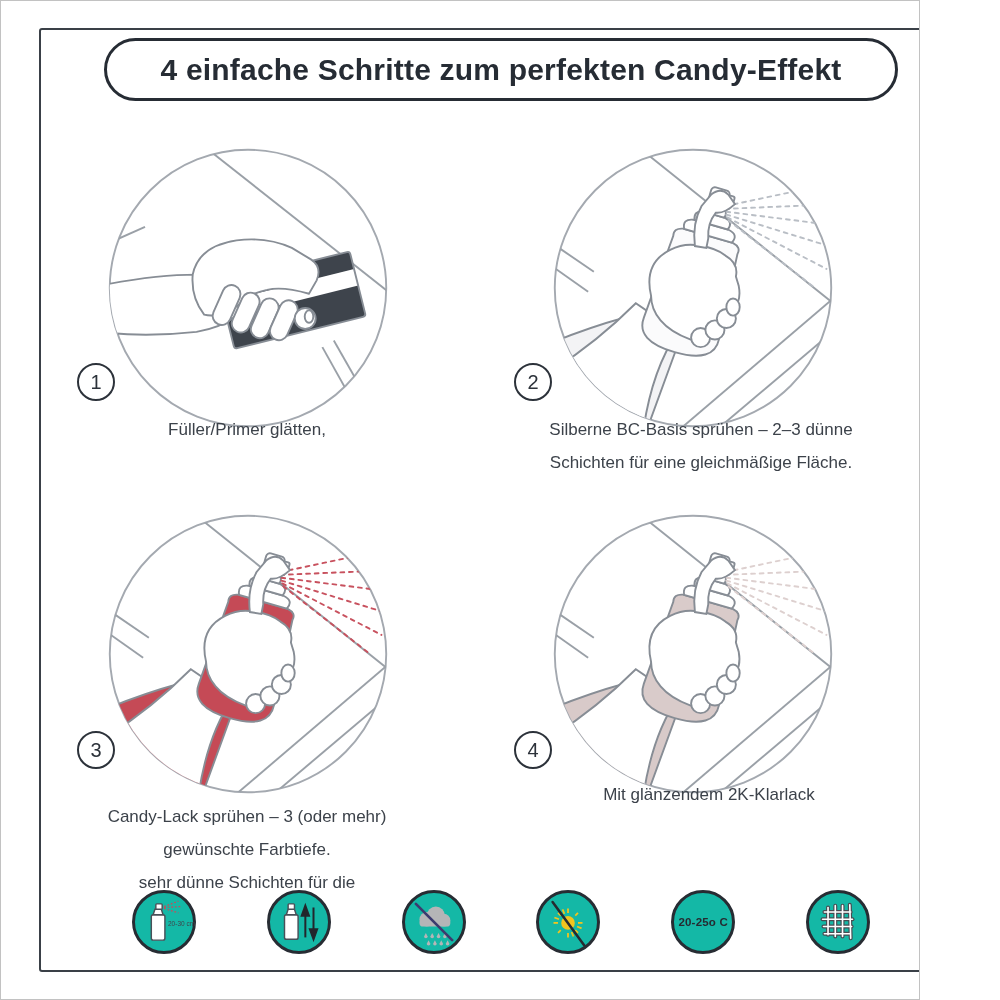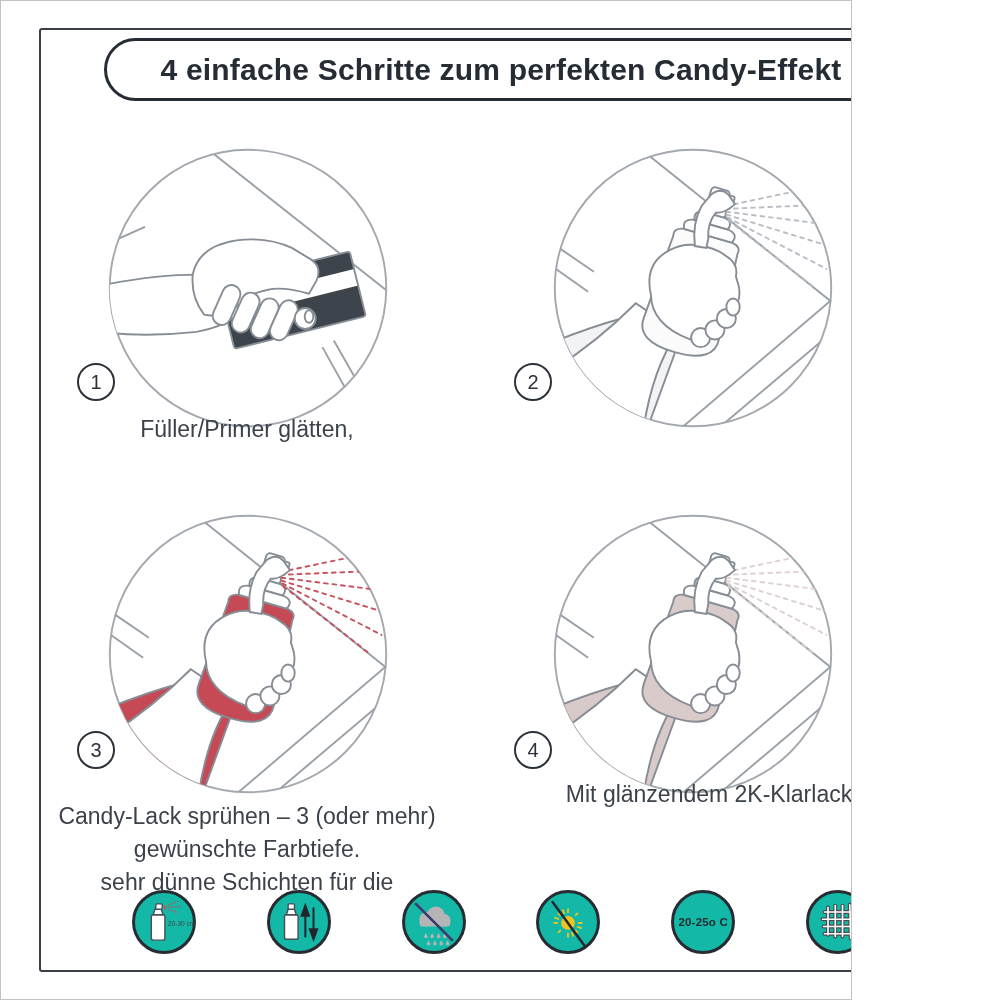--- a/index.html
+++ b/index.html
@@ -1,29 +1,29 @@
 <!DOCTYPE html>
 <html><head>
 <meta charset="utf-8">
 <style>
   html,body{margin:0;padding:0;background:#fff;}
-  .page{position:relative;width:852px;height:1000px;background:#fff;overflow:hidden;
+  .page{position:relative;width:920px;height:1000px;background:#fff;overflow:hidden;
         border:1px solid #c2c2c2;box-sizing:border-box;
         font-family:"Liberation Sans",sans-serif;color:#2f353d;}
   .frame{position:absolute;left:38px;top:27px;width:919px;height:940px;
          border:2.5px solid #3a4047;border-radius:3px;}
   .banner{position:absolute;left:103px;top:37px;width:794px;height:63px;background:#fff;
           border:3px solid #262c34;border-radius:34px;box-sizing:border-box;
           display:flex;align-items:center;justify-content:center;
           font-size:30px;font-weight:bold;color:#262c34;letter-spacing:.2px;}
   .ill{position:absolute;}
   .badge{position:absolute;width:34px;height:34px;border:2.5px solid #2c323a;border-radius:50%;
          display:flex;align-items:center;justify-content:center;background:#fff;
          font-size:20px;color:#2c323a;}
-  .caption{position:absolute;width:460px;text-align:center;font-size:23px;line-height:33px;color:#3c424a;}
+  .caption{position:absolute;width:460px;text-align:center;font-size:17px;line-height:33px;color:#3c424a;}
   .footer{position:absolute;left:131px;top:889px;width:738px;display:flex;justify-content:space-between;}
   .ficon{position:relative;width:64px;height:64px;border:3px solid #272c33;border-radius:50%;
          box-sizing:border-box;background:#14b8a6;display:flex;align-items:center;justify-content:center;}
   .dist-label{position:absolute;left:33px;top:27px;font-size:6.5px;color:#3f454c;white-space:nowrap;}
   .temp-label{font-size:11.5px;font-weight:bold;color:#262b31;letter-spacing:.2px;}
   
   .ring{fill:#fff;stroke:#a4a9b0;stroke-width:2;}
   .ln line{stroke:#9aa0a7;stroke-width:2;fill:none;}
   .oln{stroke:#878d95;stroke-width:2;}
   .white{fill:#ffffff;}
@@ -197,20 +197,24 @@
   </svg>
 
   <div class="badge" style="left:76px;top:362px">1</div>
   <div class="badge" style="left:513px;top:362px">2</div>
   <div class="badge" style="left:76px;top:730px">3</div>
   <div class="badge" style="left:513px;top:730px">4</div>
 
   <div class="caption" style="left:16px;top:412px">
     <div>Füller/Primer glätten,</div>
   </div>
+  <div class="caption" style="left:470px;top:412px">
+    <div>Silberne BC-Basis sprühen – 2–3 dünne</div>
+    <div>Schichten für eine gleichmäßige Fläche.</div>
+  </div>
   <div class="caption" style="left:16px;top:799px">
     <div>Candy-Lack sprühen – 3 (oder mehr)</div>
     <div>gewünschte Farbtiefe.</div>
     <div>sehr dünne Schichten für die</div>
   </div>
   <div class="caption" style="left:478px;top:777px">
     <div>Mit glänzendem 2K-Klarlack</div>
   </div>
 
   <div class="footer">

